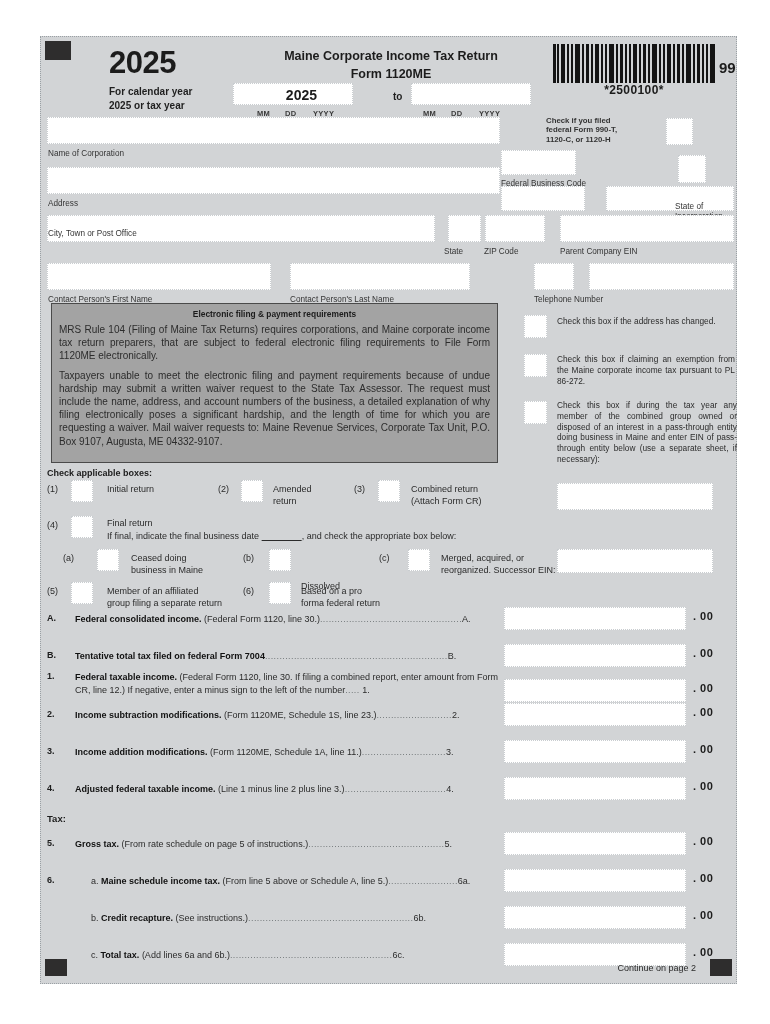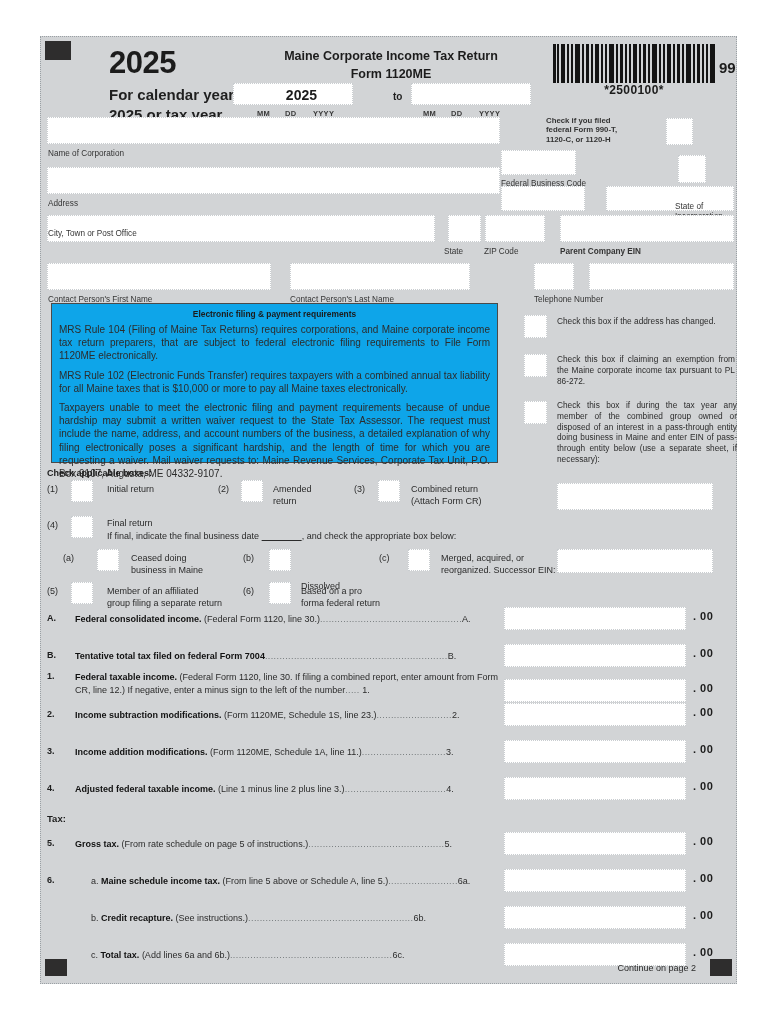--- a/index.html
+++ b/index.html
@@ -23,36 +23,36 @@
   }
   .cbx {
     position: absolute;
     background: #ffffff;
     border: 1px dotted #c9cdd0;
   }
   .corner { position: absolute; background: #2e2d2d; }
 
   
   #year-big { position:absolute; left:68px; top:8px; font-size:31px; font-weight:bold; letter-spacing:-.5px; color:#1c1c1c; }
-  #cal-txt  { position:absolute; left:68px; top:48px; font-size:15px; font-weight:bold; color:#1f1f1f; line-height:1.35; }
+  #cal-txt  { position:absolute; left:68px; top:48px; font-size:10px; font-weight:bold; color:#1f1f1f; line-height:1.35; }
   #title    { position:absolute; left:200px; top:10px; width:300px; text-align:center; font-size:12.5px; font-weight:bold; color:#1c1c1c; line-height:1.45; }
   #barcode  { position:absolute; left:512px; top:7px; width:162px; height:39px; }
   #barcode i { position:absolute; top:0; height:100%; background:#141414; display:block; }
   #bc-num   { position:absolute; left:512px; top:46px; width:162px; text-align:center; font-size:12px; font-weight:bold; color:#1c1c1c; letter-spacing:.4px; }
   #page-no  { position:absolute; left:678px; top:22px; font-size:15px; font-weight:bold; color:#1c1c1c; }
   .mmdd { position:absolute; font-size:7.5px; font-weight:bold; color:#3a3a3a; letter-spacing:.3px; }
   #to-lbl { position:absolute; left:352px; top:54px; font-size:10px; font-weight:bold; color:#1f1f1f; }
   #year-in { position:absolute; left:196px; top:50px; width:80px; text-align:right; font-size:14px; font-weight:bold; color:#1c1c1c; }
 
   .cap { position:absolute; font-size:8.2px; color:#343434; line-height:1.2; }
 
   
   #efile {
     position:absolute; left:10px; top:266px; width:447px; height:160px;
-    border:1px solid #4a4a4a; background:#0ea5e9;
+    border:1px solid #4a4a4a; background:#a3a3a3;
   }
   #efile h4 { text-align:center; font-size:8.4px; font-weight:bold; margin:5px 0 4px; color:#1c1c1c; }
   #efile p { font-size:10px; color:#2c2c2c; margin:0 7px 6px 7px; text-align:justify; line-height:1.32; }
 
   .rt-chk-txt { position:absolute; font-size:8.3px; color:#2c2c2c; line-height:1.3; text-align:justify; }
 
   
   .num { position:absolute; font-size:9px; color:#2b2b2b; }
   .ckl { position:absolute; font-size:9px; color:#2b2b2b; line-height:1.3; }
 
@@ -157,34 +157,33 @@
   <div class="cap" style="left:634px;top:165px;width:62px;white-space:pre-line;text-align:left;">State of
 Incorporation</div>
 
   <div class="fld" style="left:6px;top:178px;width:388px;height:27px;"></div>
   <div class="cap" style="left:7px;top:192px;">City, Town or Post Office</div>
   <div class="fld" style="left:407px;top:178px;width:33px;height:27px;"></div>
   <div class="cap" style="left:403px;top:210px;">State</div>
   <div class="fld" style="left:444px;top:178px;width:60px;height:27px;"></div>
   <div class="cap" style="left:443px;top:210px;">ZIP Code</div>
   <div class="fld" style="left:519px;top:178px;width:174px;height:27px;"></div>
-  <div class="cap" style="left:519px;top:210px;font-weight:bold;">Parent Company EIN</div>
+  <div class="cap" style="left:519px;top:210px;">Parent Company EIN</div>
 
   <div class="fld" style="left:6px;top:226px;width:224px;height:27px;"></div>
   <div class="cap" style="left:7px;top:258px;text-align:center;">Contact Person's First Name</div>
   <div class="fld" style="left:249px;top:226px;width:180px;height:27px;"></div>
   <div class="cap" style="left:249px;top:258px;">Contact Person's Last Name</div>
   <div class="fld" style="left:493px;top:226px;width:40px;height:27px;"></div>
   <div class="fld" style="left:548px;top:226px;width:145px;height:27px;"></div>
   <div class="cap" style="left:493px;top:258px;">Telephone Number</div>
 
   <div id="efile">
     <h4>Electronic filing &amp; payment requirements</h4>
     <p>MRS Rule 104 (Filing of Maine Tax Returns) requires corporations, and Maine corporate income tax return preparers, that are subject to federal electronic filing requirements to File Form 1120ME electronically.</p>
-    <p>MRS Rule 102 (Electronic Funds Transfer) requires taxpayers with a combined annual tax liability for all Maine taxes that is $10,000 or more to pay all Maine taxes electronically.</p>
     <p>Taxpayers unable to meet the electronic filing and payment requirements because of undue hardship may submit a written waiver request to the State Tax Assessor. The request must include the name, address, and account numbers of the business, a detailed explanation of why filing electronically poses a significant hardship, and the length of time for which you are requesting a waiver. Mail waiver requests to: Maine Revenue Services, Corporate Tax Unit, P.O. Box 9107, Augusta, ME 04332-9107.</p>
   </div>
 
   <div class="cbx" style="left:483px;top:278px;width:23px;height:23px;"></div>
   <div class="rt-chk-txt" style="left:516px;top:279px;width:175px;">Check this box if the address has changed.</div>
 
   <div class="cbx" style="left:483px;top:317px;width:23px;height:23px;"></div>
   <div class="rt-chk-txt" style="left:516px;top:317px;width:178px;">Check this box if claiming an exemption from the Maine corporate income tax pursuant to PL 86-272.</div>
 
   <div class="cbx" style="left:483px;top:364px;width:23px;height:23px;"></div>

